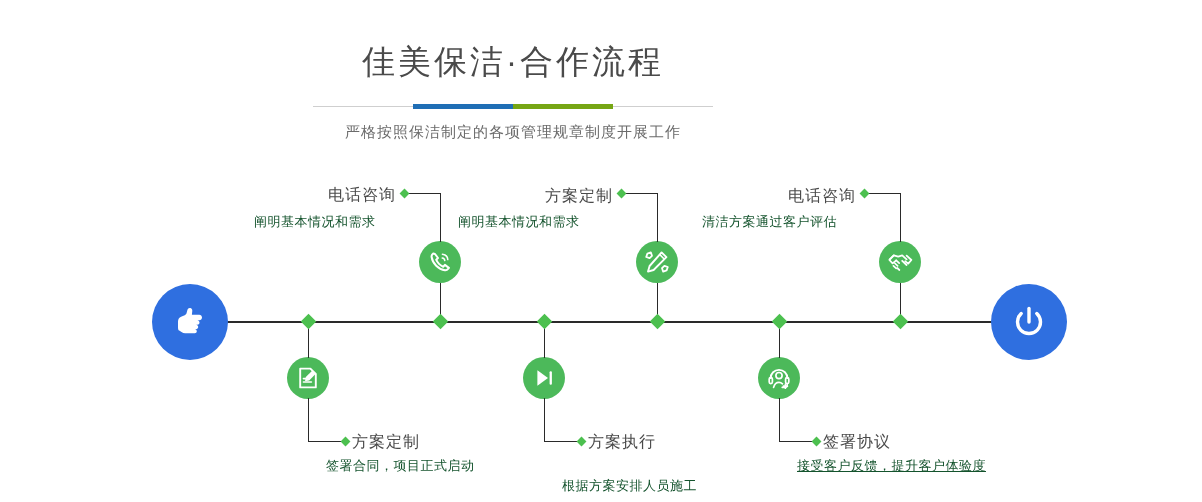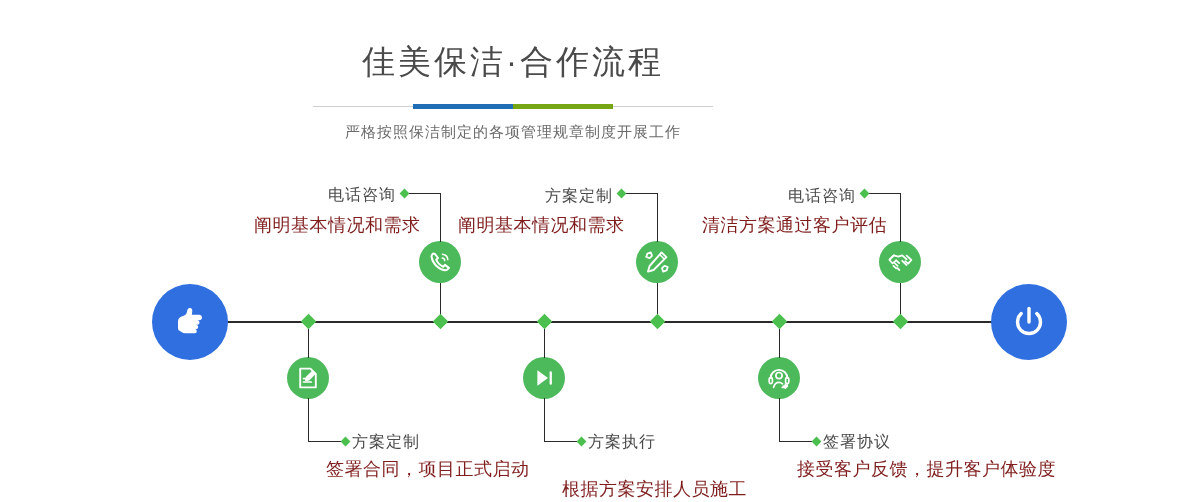--- a/index.html
+++ b/index.html
@@ -63,21 +63,21 @@
   .dot{
     position:absolute;width:7px;height:7px;background:#4cc04f;
     transform:rotate(45deg);
   }
 
   .lbl-title{
     position:absolute;font-size:16px;color:#4a4a4a;letter-spacing:1px;
     white-space:nowrap;
   }
   .lbl-desc{
-    position:absolute;font-size:18px;color:#7f1d1d;letter-spacing:0.5px;
+    position:absolute;font-size:13px;color:#14532d;letter-spacing:0.5px;
     white-space:nowrap;
   }
   .lbl-title.r{text-align:right;}
 </style>
 </head>
 <body>
 
 <div id="root">
 
   <div class="header">
@@ -224,16 +224,16 @@
           <path fill="none" stroke="#ffffff" stroke-width="1.7" stroke-linecap="round" d="M19.4 19.2v4M17.4 21.2h4"></path>
         </svg>
       </span>
     </div>
     <div class="vline" style="left:779px;top:322px;height:36px;"></div>
     <div class="vline" style="left:779px;top:398px;height:43px;"></div>
     <div class="hline" style="left:779px;top:441px;width:37px;"></div>
     <div class="dot" style="left:813px;top:438px;"></div>
     <div class="diamond" style="left:774px;top:316px;"></div>
     <div class="lbl-title" style="left:823px;top:432px;">签署协议</div>
-    <div class="lbl-desc" style="left:797px;top:457px;">接受客户反馈，提升客户体验度</div>
+    <div class="lbl-desc" style="left:797px;top:457px;text-decoration:underline;">接受客户反馈，提升客户体验度</div>
   </div>
 
 </div>
 
 </body></html>

